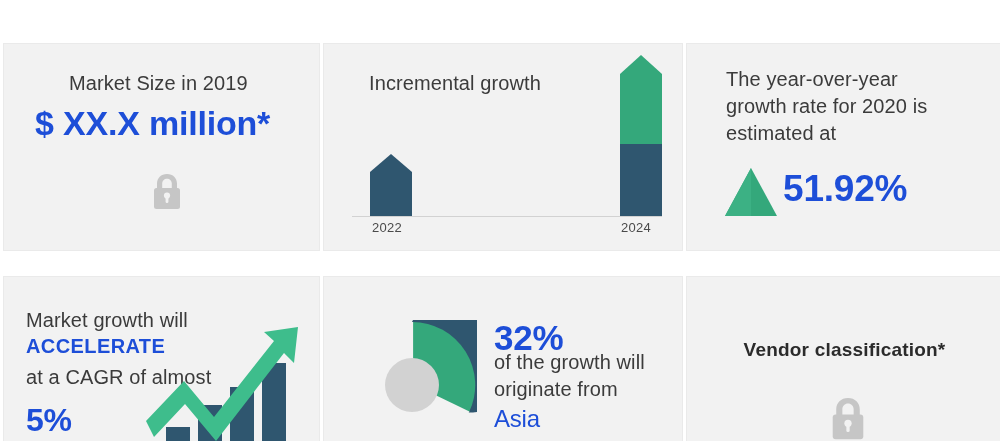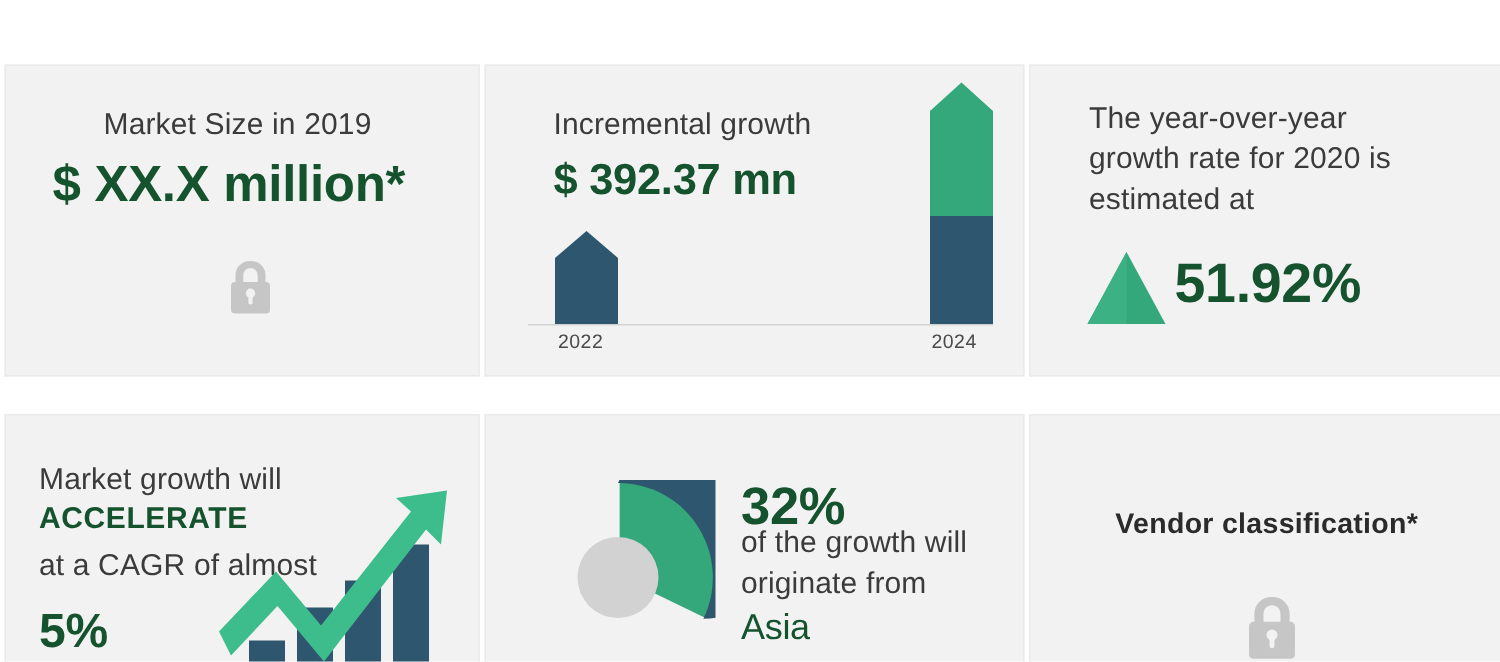--- a/index.html
+++ b/index.html
@@ -31,21 +31,21 @@
 
   
   .lbl{
     color:#3b3b3b;
     font-size:20px;
     font-weight:400;
     letter-spacing:.1px;
     line-height:27px;
   }
   .accent{
-    color:#14532d;
+    color:#1d4ed8;
     font-weight:700;
     letter-spacing:-.2px;
   }
 
   
   .c1 .t1{position:absolute;left:65px;top:26px;}
   .c1 .v1{position:absolute;left:31px;top:60px;font-size:34px;}
   .lock{
     position:absolute;
     width:34px;height:38px;
@@ -105,21 +105,20 @@
     <svg class="lock" viewBox="0 0 34 38">
       <path d="M17 2c-6 0-10 4.2-10 9.6V17h5.2v-5.4c0-2.8 2.1-4.9 4.8-4.9s4.8 2.1 4.8 4.9V17H27v-5.4C27 6.2 23 2 17 2z" fill="#c6c6c6"></path>
       <rect x="4" y="16" width="26" height="21" rx="2.5" fill="#c6c6c6"></rect>
       <circle cx="17" cy="23.5" r="3.1" fill="#f2f2f2"></circle>
       <rect x="15.6" y="24.5" width="2.8" height="6.5" rx="1.3" fill="#f2f2f2"></rect>
     </svg>
   </div>
 
   <div class="card c2">
     <div class="lbl t1">Incremental growth</div>
-    <div class="accent v1">$ 392.37 mn</div>
 
     <svg class="barsvg" width="360" height="208" viewBox="0 0 360 208">
 
       <path d="M46 172 L46 128 L67 110 L88 128 L88 172 Z" fill="#2f566f"></path>
 
       <path d="M296 172 L296 100 L338 100 L338 172 Z" fill="#2f566f"></path>
 
       <path d="M296 100 L296 30 L317 11 L338 30 L338 100 Z" fill="#34a87b"></path>
     </svg>
 

